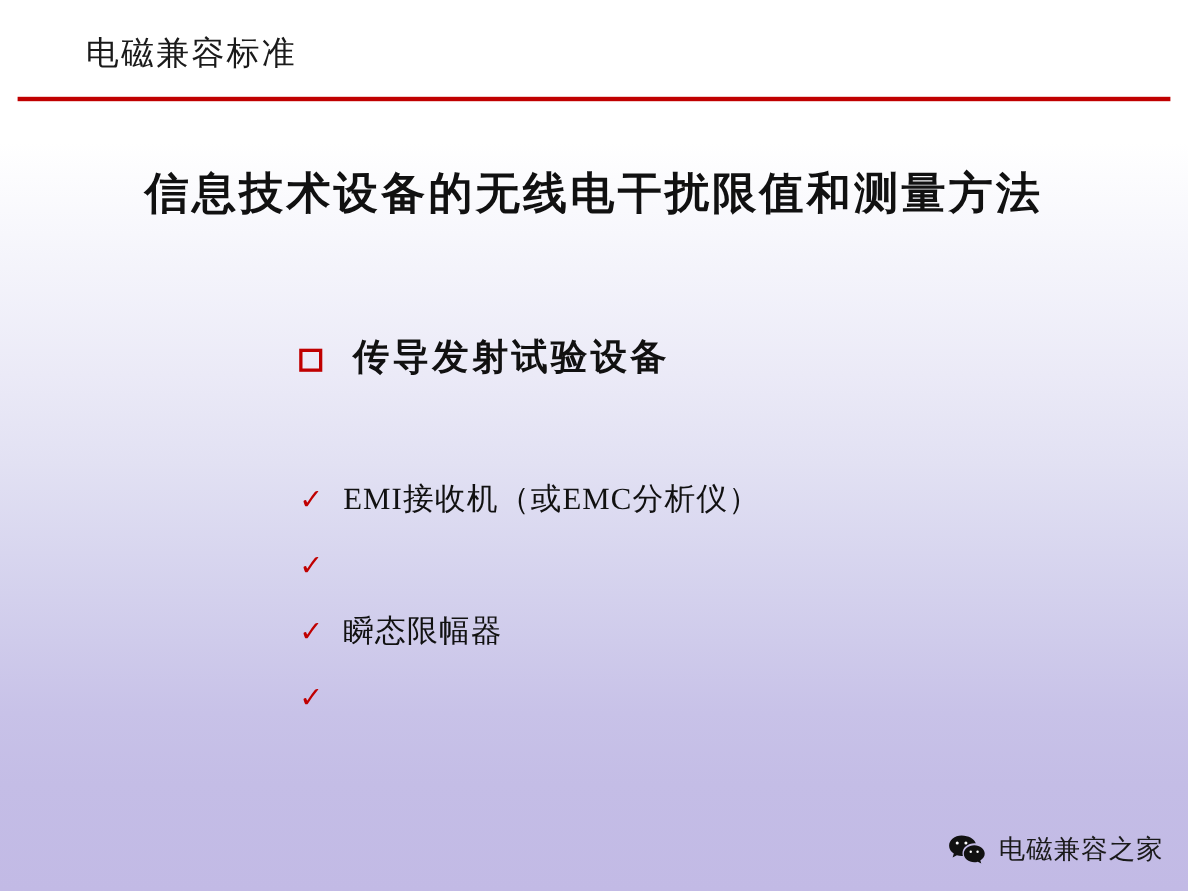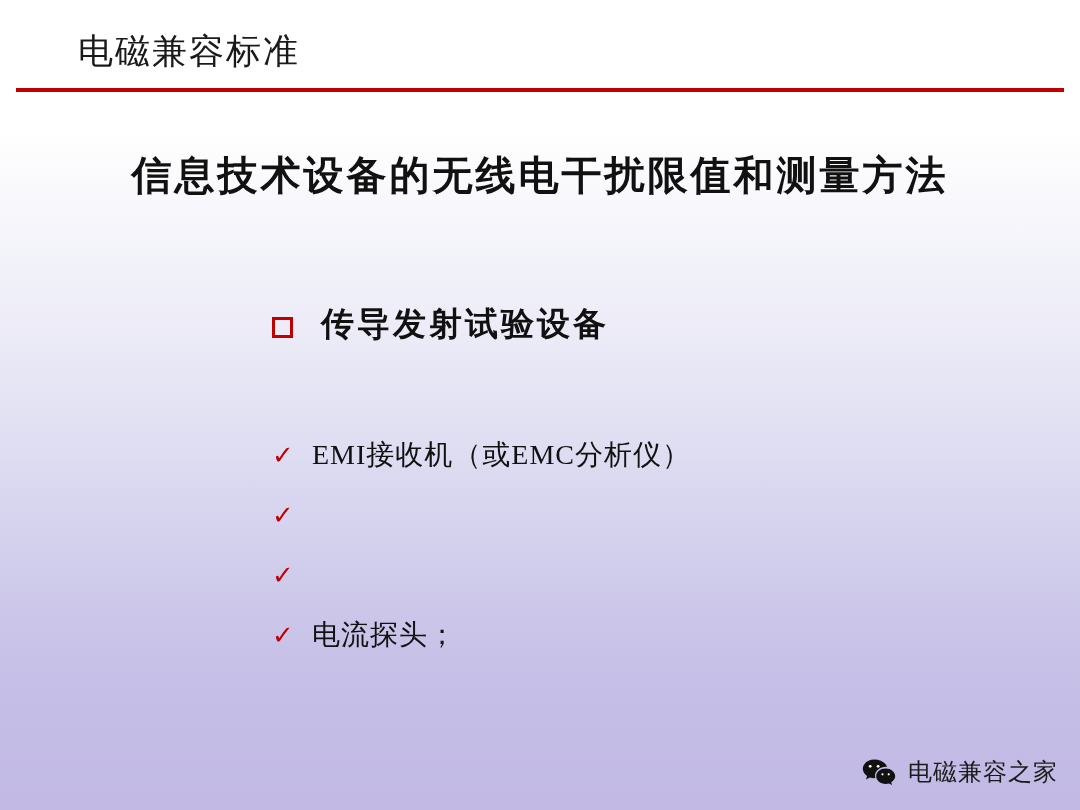--- a/index.html
+++ b/index.html
@@ -29,21 +29,21 @@
         #c4bde6 88%,
         #c2bae5 100%);
     overflow: hidden;
   }
 
   
   .header {
     position: absolute;
     top: 28px;
     left: 78px;
-    font-size: 35px;
+    font-size: 30px;
     letter-spacing: 2px;
     color: #1a1a1a;
     font-family: Liberation Serif, serif;
     font-weight: 500;
   }
   .header-rule {
     position: absolute;
     top: 88px;
     left: 16px;
     width: 1048px;
@@ -157,24 +157,24 @@
   <div class="bullets">
     <div class="bullet-row">
       <span class="check">✓</span>
       <span class="bullet-text">EMI接收机（或EMC分析仪）</span>
     </div>
     <div class="bullet-row">
       <span class="check">✓</span>
     </div>
     <div class="bullet-row">
       <span class="check">✓</span>
+      <span class="bullet-text">瞬态限幅器</span>
     </div>
     <div class="bullet-row">
       <span class="check">✓</span>
-      <span class="bullet-text">电流探头；</span>
     </div>
   </div>
 
   <div class="footer">
     <span class="wechat-icon">
       <svg width="34" height="27" viewBox="0 0 34 27" xmlns="http://www.w3.org/2000/svg">
         <path d="M12.2 0.6C5.9 0.6 0.8 4.7 0.8 9.8c0 2.9 1.7 5.5 4.3 7.2L4 20.6l3.9-2c1.3 0.4 2.8 0.6 4.3 0.6 0.4 0 0.8 0 1.2-0.1-0.3-0.8-0.4-1.6-0.4-2.4 0-5 4.9-9 10.9-9 0.4 0 0.8 0 1.2 0.1C23.9 3.9 18.6 0.6 12.2 0.6z" fill="#111111"></path>
         <circle cx="8.2" cy="7.3" r="1.4" fill="#ffffff"></circle>
         <circle cx="16.1" cy="7.3" r="1.4" fill="#ffffff"></circle>
         <path d="M33.2 17.2c0-4.2-4.3-7.7-9.5-7.7s-9.5 3.4-9.5 7.7c0 4.3 4.3 7.7 9.5 7.7 1.1 0 2.2-0.2 3.2-0.5l3.2 1.7-0.9-2.9c2.4-1.4 4-3.6 4-6z" fill="#111111"></path>

